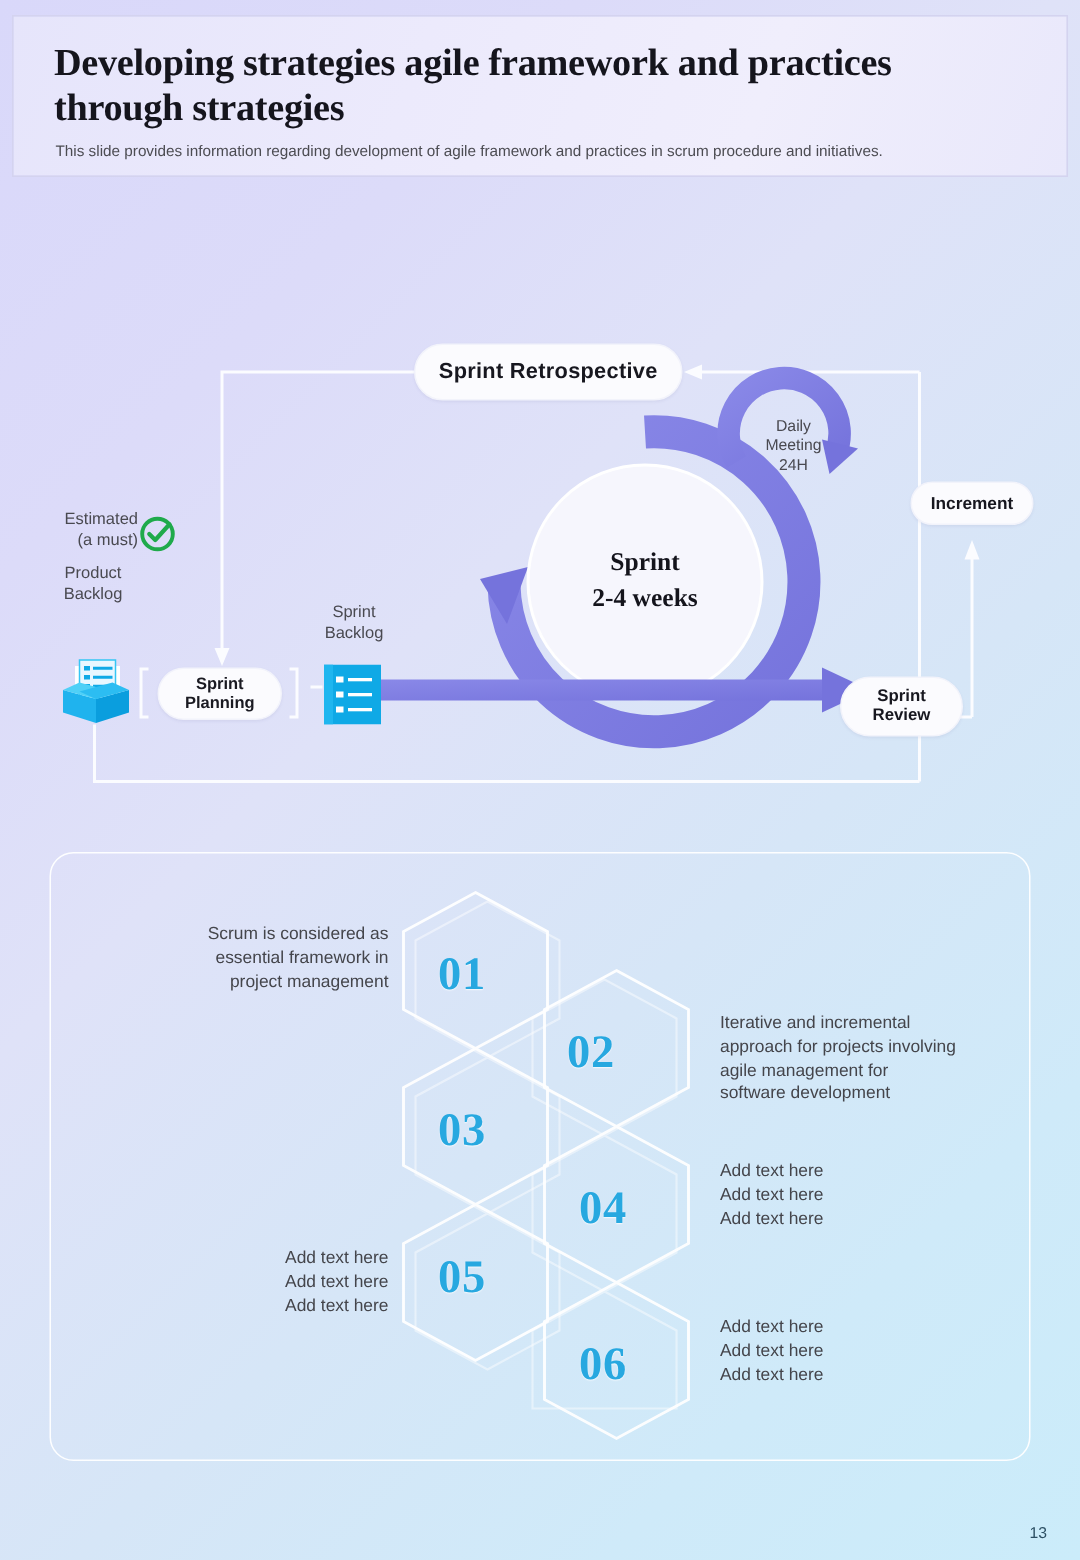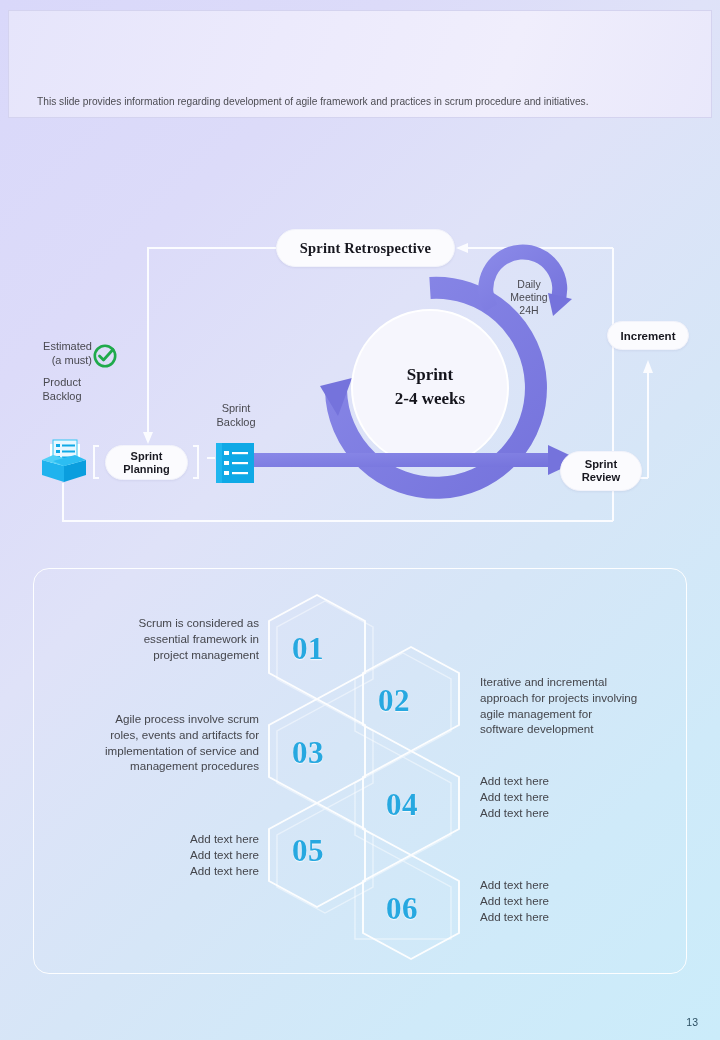--- a/index.html
+++ b/index.html
@@ -69,21 +69,21 @@
     border: 1px solid #f2f3fb;
     border-radius: 40px;
     display: flex;
     align-items: center;
     justify-content: center;
     text-align: center;
     box-shadow: 0 1px 2px rgba(120,120,170,0.12);
     box-sizing: border-box;
   }
   .pill-serif {
-    font-family: Liberation Serif, serif;
+    font-family: Liberation Sans, sans-serif;
     font-weight: bold;
   }
   .pill-sans {
     font-family: "Liberation Sans", sans-serif;
     font-weight: bold;
   }
 
   .label-plain {
     position: absolute;
     color: #494950;
@@ -140,20 +140,24 @@
     font-size: 10.5px;
     color: #2c4f63;
   }
 </style>
 </head>
 <body>
 
 <div id="slide">
 
   <div id="header">
+    <div id="header-title">
+      <div>Developing strategies agile framework and practices</div>
+      <div>through strategies</div>
+    </div>
     <div id="header-sub">This slide provides information regarding development of agile framework and practices in scrum procedure and initiatives.</div>
   </div>
 
   <div id="diagram">
 
     <svg id="line-svg" viewBox="0 0 720 420">
 
       <path d="M 276 120 L 148 120 L 148 305" stroke="#fbfcff" stroke-width="2" fill="none"></path>
       <polygon points="148,316 143,304 153,304" fill="#fbfcff"></polygon>
 
@@ -324,24 +328,20 @@
 
     <div class="hex-text t-right" style="left:10px;top:46px;width:215px;white-space:pre-line;">Scrum is considered as
 essential framework in
 project management</div>
 
     <div class="hex-text t-left" style="left:446px;top:92px;width:210px;white-space:pre-line;margin-top:13px;">Iterative and incremental
 approach for projects involving
 agile management for
 software development</div>
 
-    <div class="hex-text t-right" style="left:0px;top:142px;width:225px;white-space:pre-line;">Agile process involve scrum
-roles, events and artifacts for
-implementation of service and
-management procedures</div>
 
     <div class="hex-text t-left" style="left:446px;top:204px;width:210px;white-space:pre-line;">Add text here
 Add text here
 Add text here</div>
 
     <div class="hex-text t-right" style="left:10px;top:262px;width:215px;white-space:pre-line;">Add text here
 Add text here
 Add text here</div>
 
     <div class="hex-text t-left" style="left:446px;top:308px;width:210px;white-space:pre-line;">Add text here

